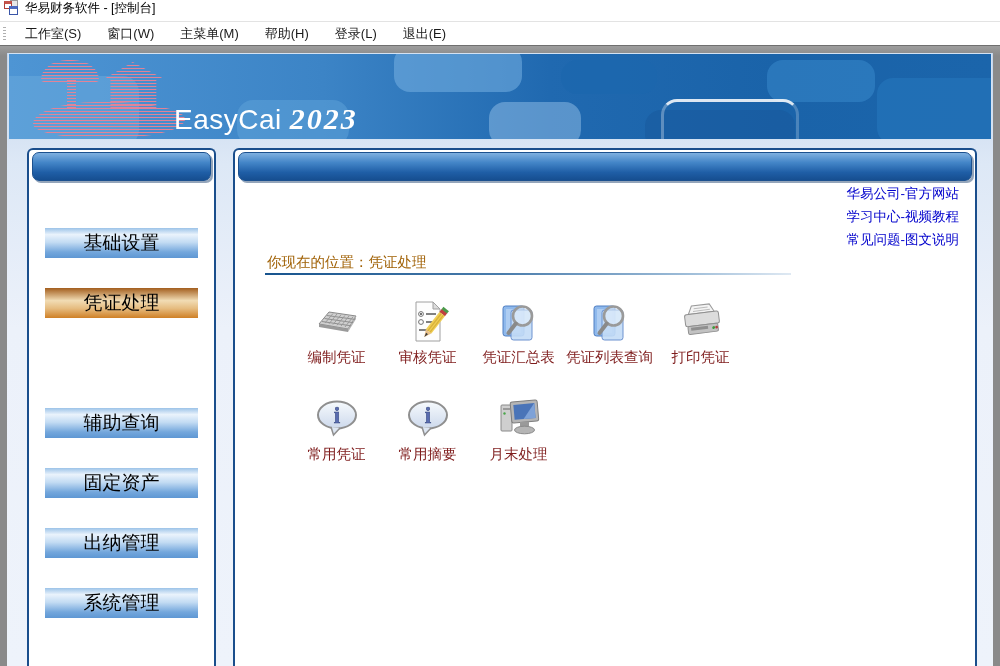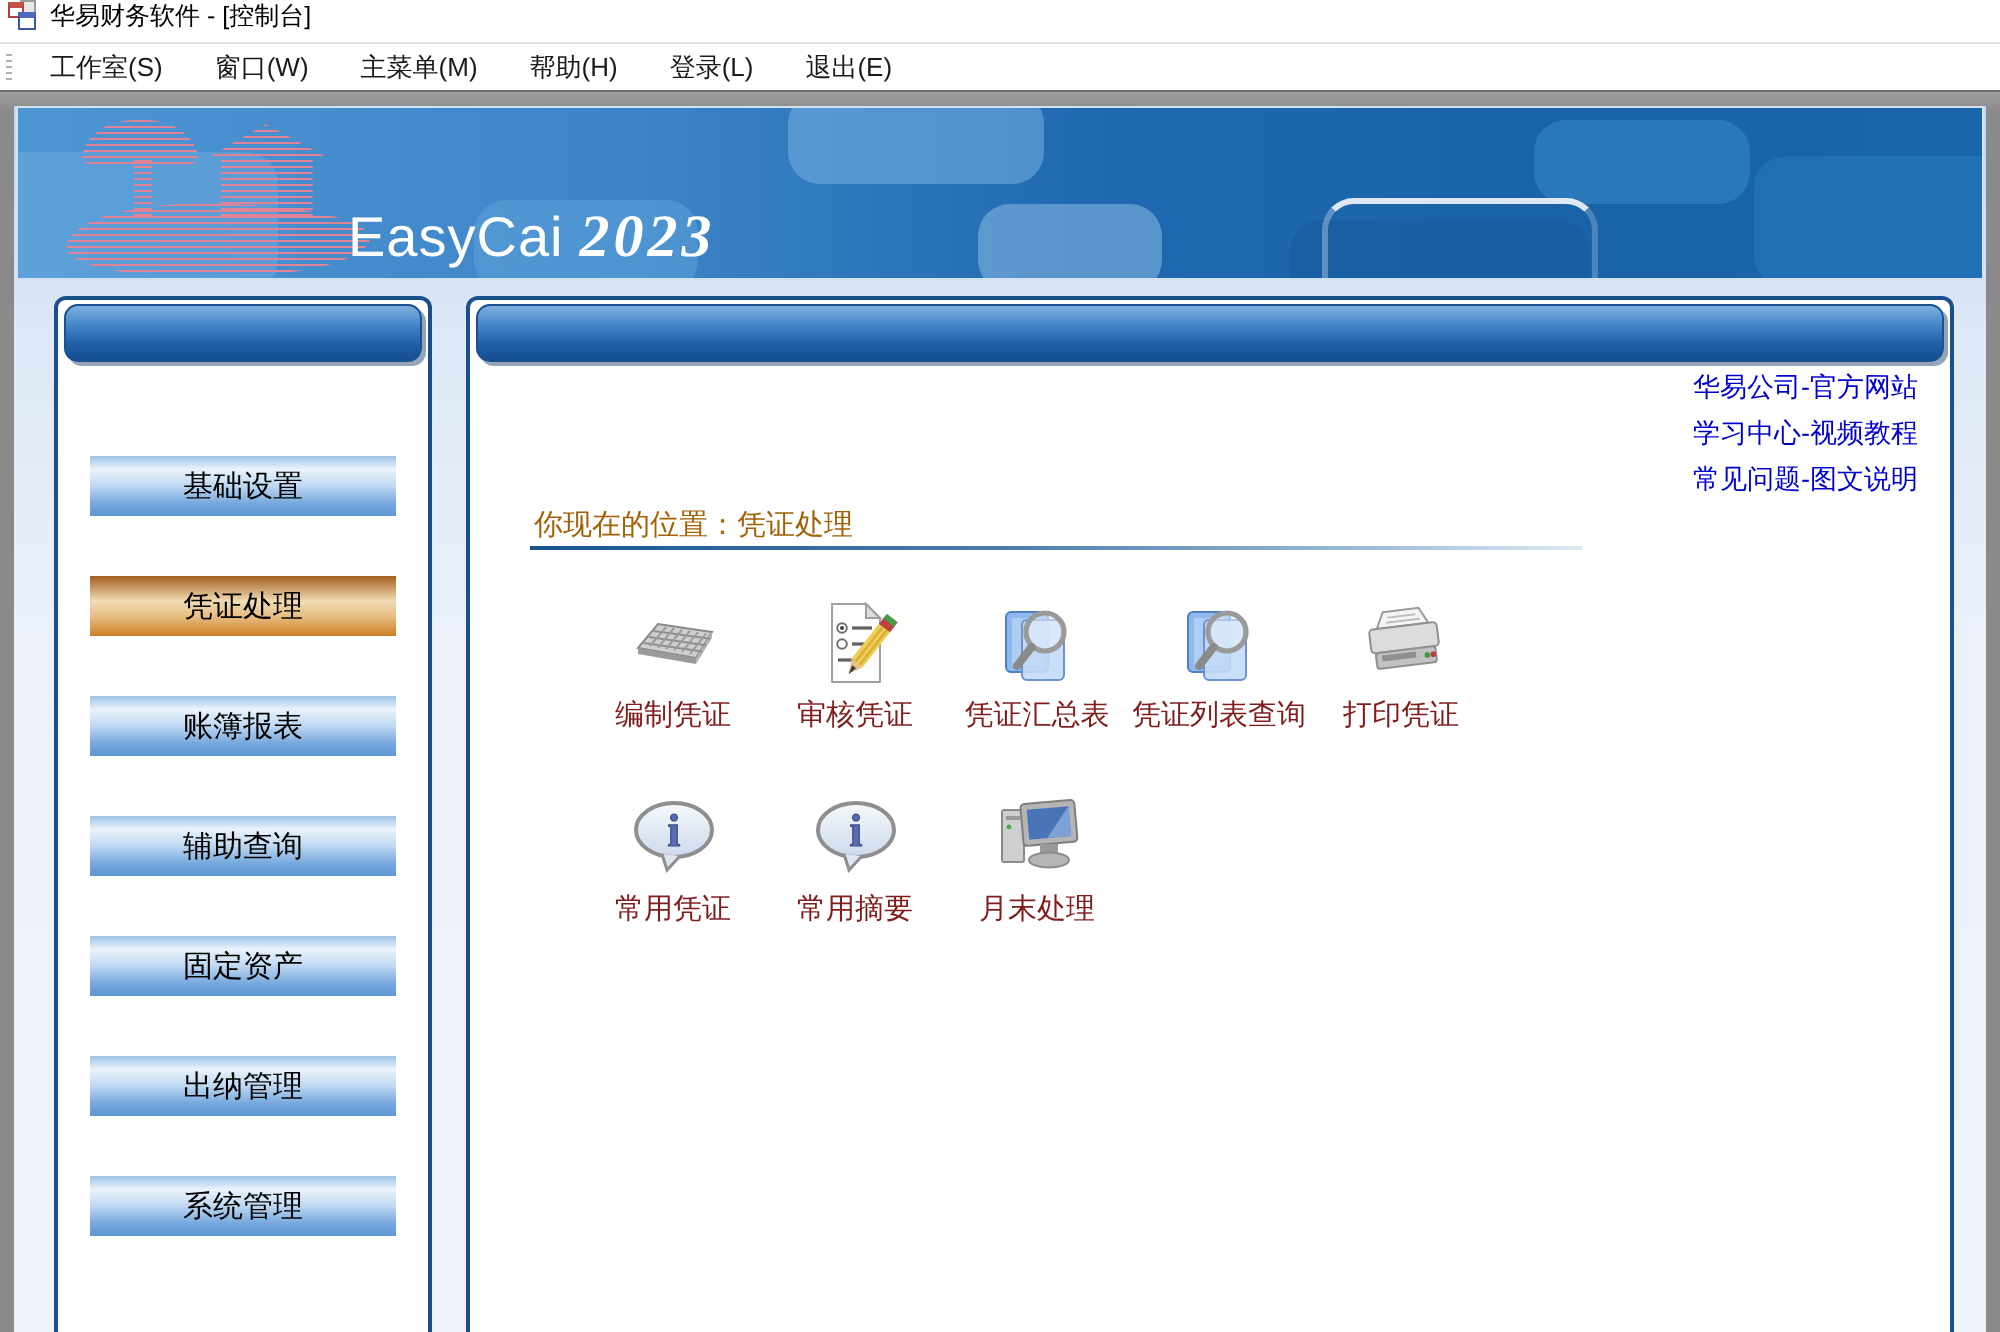--- a/index.html
+++ b/index.html
@@ -62,21 +62,21 @@
   .panel { position:absolute; top:95px; bottom:-4px; background:#fff;
            border:2px solid #1a4e8c; border-bottom:none; border-radius:6px 6px 0 0; }
   .sidebar-panel { left:20px; width:189px; }
   .main-panel { left:226px; width:744px; }
   .panel-bar { position:absolute; top:2px; left:3px; right:3px; height:29px; border-radius:7px;
                background:linear-gradient(180deg,#7fb0e0 0%,#4486c8 35%,#1f5ea6 72%,#164e90 100%);
                box-shadow:2px 2px 0 rgba(18,56,102,.45); border:1px solid #1c518f; }
 
   
   .navbtn { position:absolute; left:16px; width:153px; height:30px; border:none; cursor:pointer;
-            font-family:"Liberation Sans",sans-serif; font-size:15px; color:#000;
+            font-family:"Liberation Sans",sans-serif; font-size:19px; color:#000;
             background:linear-gradient(180deg,#9cc3e8 0%,#eaf3fc 22%,#c2dbf3 48%,#74a7dc 80%,#5e97d3 100%); }
   .navbtn.active { background:linear-gradient(180deg,#a35e1e 0%,#f1dcb4 42%,#e6bc80 68%,#cf8026 100%); }
 
   
   .quick-links { position:absolute; top:32px; right:16px; text-align:right; }
   .quick-links a { display:block; font-size:13.5px; line-height:23px; color:#0000cc; text-decoration:none; cursor:pointer; }
   .location { position:absolute; left:32px; top:103px; font-size:14.5px; color:#a16207; }
   .rule { position:absolute; left:30px; top:123px; width:526px; height:2px;
           background:linear-gradient(90deg,#17548e 0%,#4a7cab 45%,#9dbcd8 80%,#dfe9f3 100%); }
   .icon-grid { position:absolute; left:56px; display:flex; }
@@ -129,21 +129,20 @@
         <div class="art-island stripes"></div>
         <div class="brand">
           <span class="name">EasyCai</span><span class="year">2023</span>
         </div>
       </div>
 
       <div class="panel sidebar-panel">
         <div class="panel-bar"></div>
         <button class="navbtn" style="top:78px">基础设置</button>
         <button class="navbtn active" style="top:138px">凭证处理</button>
-        <button class="navbtn" style="top:198px">账簿报表</button>
         <button class="navbtn" style="top:258px">辅助查询</button>
         <button class="navbtn" style="top:318px">固定资产</button>
         <button class="navbtn" style="top:438px">系统管理</button>
         <button class="navbtn" style="top:378px">出纳管理</button>
       </div>
 
       <div class="panel main-panel">
         <div class="panel-bar"></div>
 
         <div class="quick-links">

